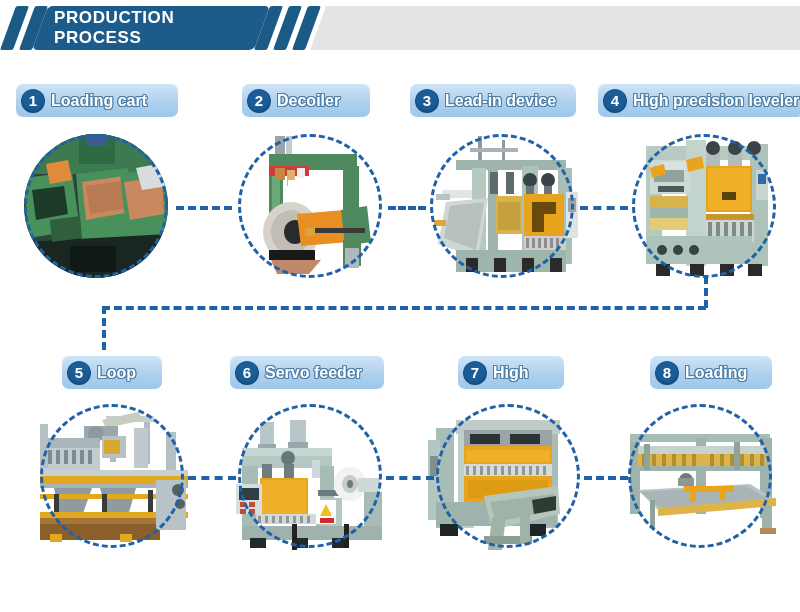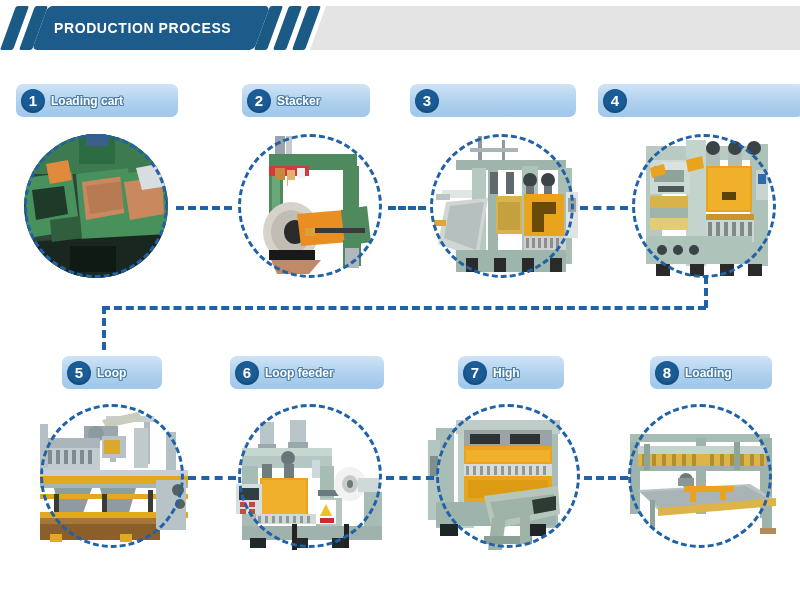--- a/index.html
+++ b/index.html
@@ -10,37 +10,37 @@
     overflow:hidden;
     position:relative;
   }
   
   .header{position:absolute;left:0;top:0;width:800px;height:56px;}
   .slash{position:absolute;top:6px;width:13px;height:44px;background:#1c5a86;
          transform:skewX(-20deg);border-radius:2px;}
   .banner{position:absolute;top:6px;height:44px;background:#1d5b8a;
           transform:skewX(-20deg);border-radius:5px;}
   .banner-text{position:absolute;top:6px;height:44px;display:flex;align-items:center;
-          color:#ffffff;font-weight:bold;font-size:14px;letter-spacing:.6px;}
+          color:#ffffff;font-weight:bold;font-size:17px;letter-spacing:.6px;}
   .graybar{position:absolute;top:6px;height:44px;background:#e4e4e4;
           transform:skewX(-20deg);}
   
   .badge{
     position:absolute;height:33px;border-radius:7px;
     background:linear-gradient(to bottom,#cfe4f7 0%, #aed0ee 55%, #9ec7ea 100%);
     display:flex;align-items:center;padding:0 10px 0 5px;box-sizing:border-box;
   }
   .badge .num{
     width:24px;height:24px;border-radius:50%;background:#1a5c96;color:#fff;
     font-size:15px;font-weight:bold;display:flex;align-items:center;
     justify-content:center;flex:0 0 auto;margin-right:6px;
     box-shadow:inset 0 -2px 3px rgba(0,0,0,.22);
   }
   .badge .txt{
-    color:#ffffff;font-size:12px;font-weight:bold;white-space:nowrap;
+    color:#ffffff;font-size:16px;font-weight:bold;white-space:nowrap;
     text-shadow:-1px 0 #4d7fa8, 0 -1px #4d7fa8, 1px 0 #4d7fa8, 0 1px #4d7fa8,
                  1px 1px #4d7fa8, -1px -1px #4d7fa8, 1px -1px #4d7fa8, -1px 1px #4d7fa8;
   }
   
   .circle{
     position:absolute;border-radius:50%;
     border:3px dashed #1f62a8;
     box-sizing:border-box;
   }
   .photo{position:absolute;overflow:hidden;}
@@ -413,36 +413,38 @@
 <div class="hdash" style="left:188px;top:476px;width:48px;"></div>
 <div class="hdash" style="left:386px;top:476px;width:48px;"></div>
 <div class="hdash" style="left:584px;top:476px;width:44px;"></div>
 
 <div class="badge" style="left:16px;top:84px;width:162px;">
   <span class="num">1</span>
   <span class="txt">Loading cart</span>
 </div>
 <div class="badge" style="left:242px;top:84px;width:128px;">
   <span class="num">2</span>
-  <span class="txt">Stacker</span>
+  <span class="txt">Decoiler</span>
 </div>
 <div class="badge" style="left:410px;top:84px;width:166px;">
   <span class="num">3</span>
+  <span class="txt">Lead-in device</span>
 </div>
 <div class="badge" style="left:598px;top:84px;width:206px;">
   <span class="num">4</span>
+  <span class="txt">High precision leveler</span>
 </div>
 
 <div class="badge" style="left:62px;top:356px;width:100px;">
   <span class="num">5</span>
   <span class="txt">Loop</span>
 </div>
 <div class="badge" style="left:230px;top:356px;width:154px;">
   <span class="num">6</span>
-  <span class="txt">Loop feeder</span>
+  <span class="txt">Servo feeder</span>
 </div>
 <div class="badge" style="left:458px;top:356px;width:106px;">
   <span class="num">7</span>
   <span class="txt">High</span>
 </div>
 <div class="badge" style="left:650px;top:356px;width:122px;">
   <span class="num">8</span>
   <span class="txt">Loading</span>
 </div>
 

